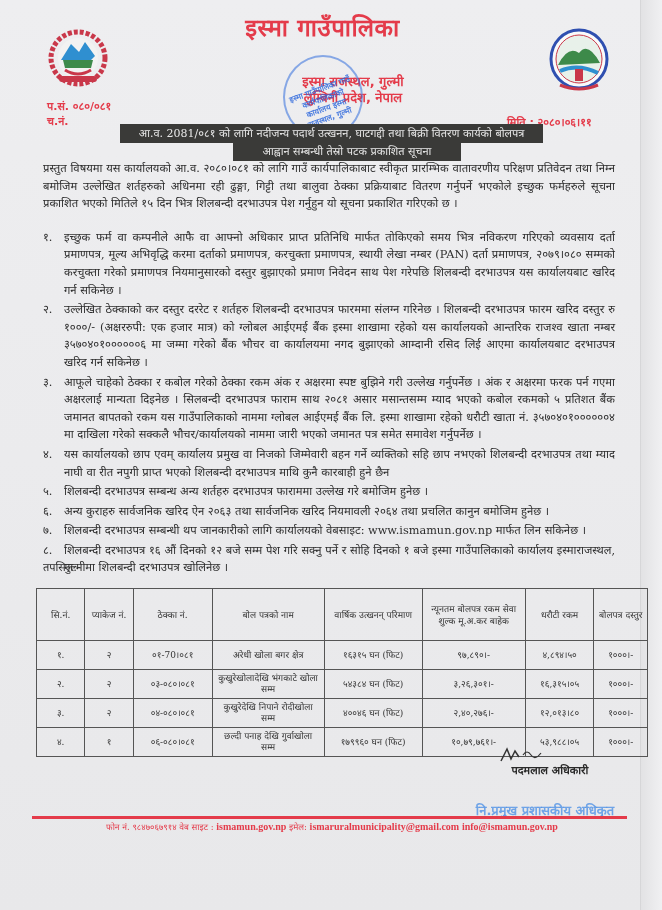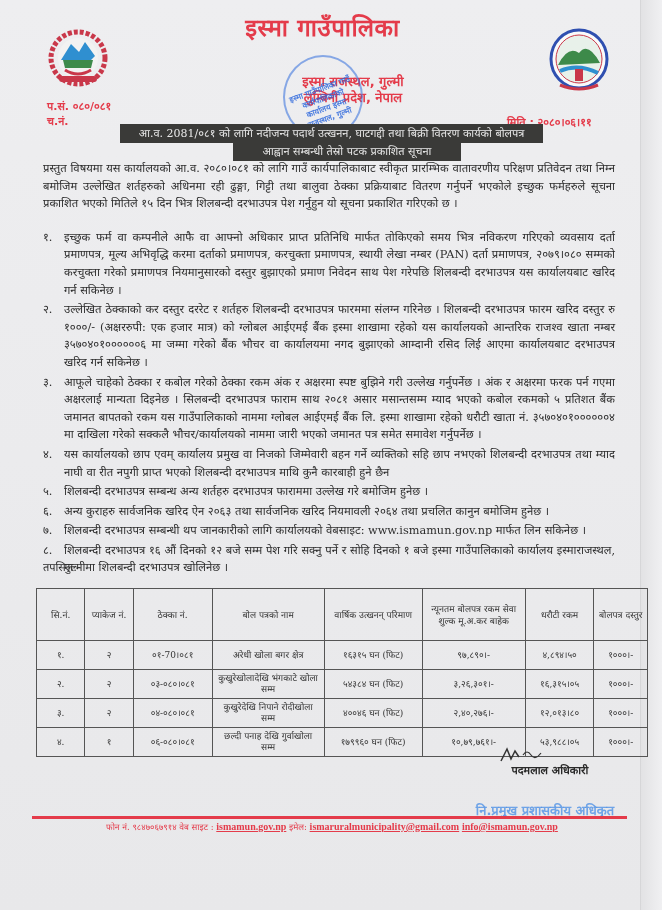--- a/index.html
+++ b/index.html
@@ -42,21 +42,21 @@
 
   
   .signature { position: absolute; left: 497px; top: 745px; width: 50px; height: 20px; }
   .sig-name { position: absolute; left: 470px; top: 762px; width: 160px; text-align: center; font-family: "DejaVu Sans", sans-serif; font-size: 11px; font-weight: bold; color: #2a2a2a; }
   .sig-title { position: absolute; left: 445px; top: 783px; width: 200px; text-align: center; font-family: "DejaVu Sans", sans-serif; font-size: 11px; font-weight: bold; color: #2a2a2a; }
   .sig-stamp { position: absolute; left: 470px; top: 801px; width: 150px; text-align: center; font-family: "DejaVu Sans", sans-serif; font-size: 13px; font-weight: bold; color: rgba(70,140,230,0.75); }
 
   
   .footer-line { position: absolute; left: 32px; top: 816px; width: 595px; height: 3px; background: #e43b4a; }
   .footer { position: absolute; left: 32px; top: 821px; width: 600px; text-align: center; font-size: 8.5px; color: #e43b4a; white-space: nowrap; }
-  .footer b { font-family: "Liberation Serif", serif; font-size: 10px; text-decoration: underline; }
+  .footer b { font-family: "Liberation Serif", serif; font-size: 10px; }
 </style>
 </head>
 <body>
 
 <div class="page">
   <div class="edge"></div>
 
   <svg class="emblem-left" viewBox="0 0 62 62">
     <ellipse cx="31" cy="32" rx="27" ry="26" fill="none" stroke="#c9384a" stroke-width="5" stroke-dasharray="4 2"></ellipse>
     <circle cx="31" cy="32" r="20" fill="#f2f2f2"></circle>

